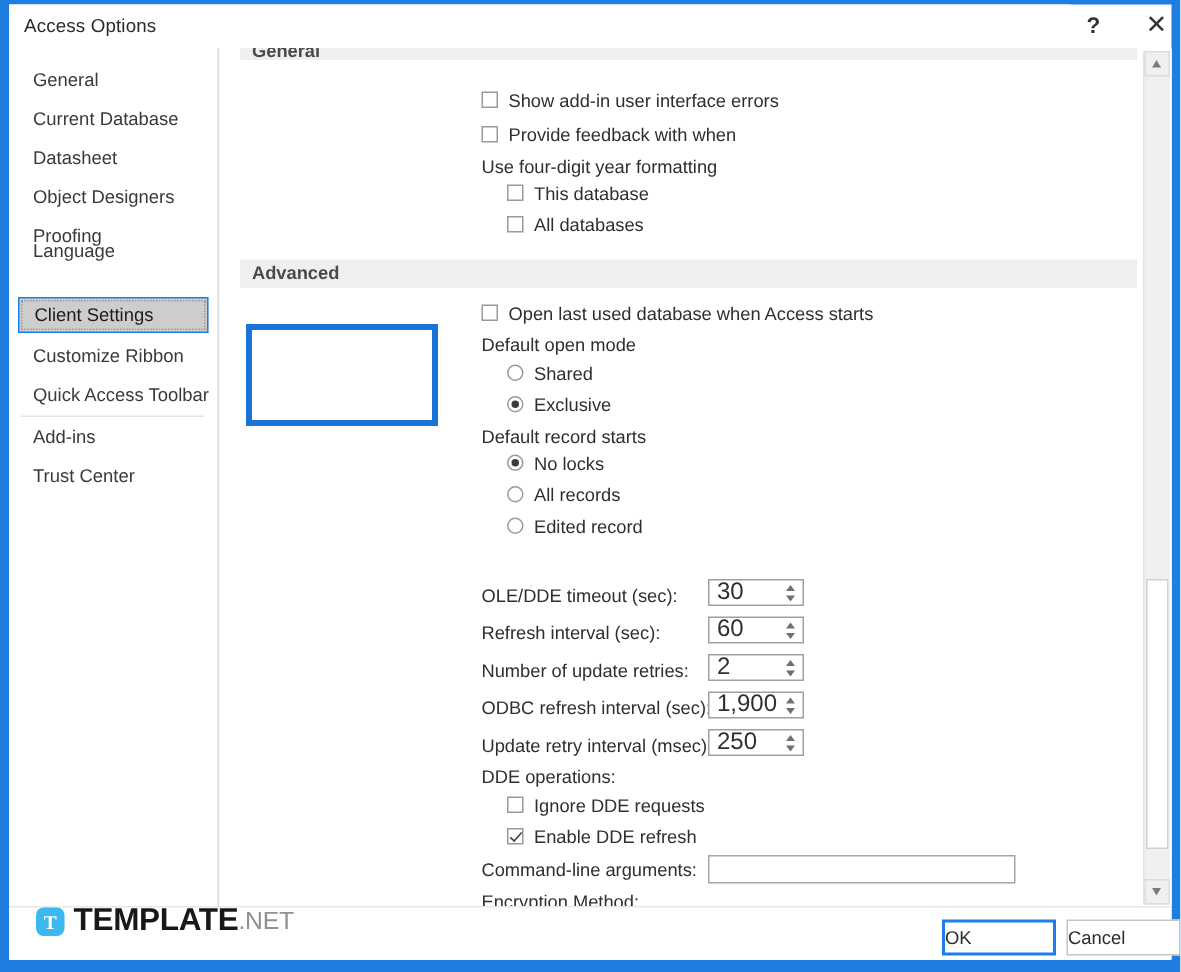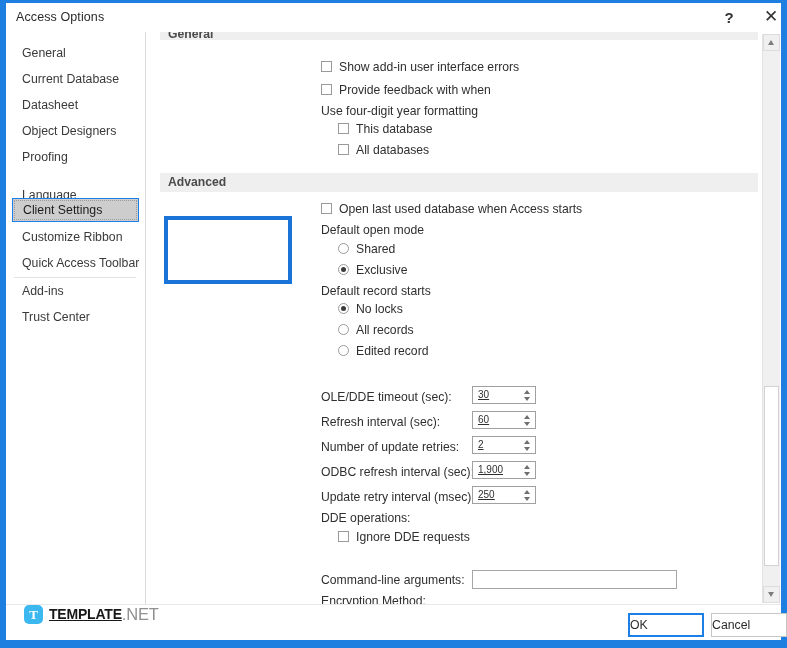--- a/index.html
+++ b/index.html
@@ -233,23 +233,22 @@
     border: 1px solid #a0a0a0;
     background: #fff;
     box-sizing: border-box;
   }
   .spin .val {
     position: absolute;
     left: 5px;
     top: 0;
     height: 16px;
     line-height: 16px;
-    font-size: 10px;
+    font-size: 16px;
     color: #2f2f2f;
-    text-decoration: underline;
   }
   .spin .arrows {
     position: absolute;
     right: 3px;
     top: 0;
     width: 9px;
     height: 16px;
   }
   .spin .arrows i {
     position: absolute;
@@ -372,25 +371,24 @@
     background: #35b6ef;
     color: #fff;
     font-size: 13px;
     font-weight: bold;
     text-align: center;
     line-height: 19px;
     margin-right: 6px;
     font-family: "Liberation Serif", serif;
   }
   .wm-a {
-    font-size: 14px;
+    font-size: 21px;
     font-weight: bold;
     color: #111;
     letter-spacing: -0.2px;
-    text-decoration: underline;
   }
   .wm-b {
     font-size: 16.5px;
     color: #8d8d8d;
     letter-spacing: -0.2px;
   }
 </style>
 </head>
 <body>
 
@@ -404,21 +402,21 @@
     </div>
 
     <div class="dlg-body">
 
       <div class="sidebar">
         <div class="nav-item" style="top:10px">General</div>
         <div class="nav-item" style="top:36px">Current Database</div>
         <div class="nav-item" style="top:62px">Datasheet</div>
         <div class="nav-item" style="top:88px">Object Designers</div>
         <div class="nav-item" style="top:114px">Proofing</div>
-        <div class="nav-item" style="top:152px">Language</div>
+        <div class="nav-item" style="top:124px">Language</div>
         <div class="nav-item selected" style="top:166px">Client Settings</div>
         <div class="nav-item" style="top:194px">Customize Ribbon</div>
         <div class="nav-item" style="top:220px">Quick Access Toolbar</div>
         <div class="nav-sep" style="top:245px"></div>
         <div class="nav-item" style="top:248px">Add-ins</div>
         <div class="nav-item" style="top:274px">Trust Center</div>
       </div>
 
       <div class="pane">
         <div class="pane-inner">
@@ -506,20 +504,23 @@
             <span class="val">250</span>
             <span class="arrows">
                 <i class="up"></i>
                 <i class="dn"></i>
               </span>
           </div>
 
           <div class="lbl-plain" style="left:167px; top:478px">DDE operations:</div>
           <div class="row" style="left:184px; top:497px">
             <span class="cb"></span><span>Ignore DDE requests</span>
+          </div>
+          <div class="row" style="left:184px; top:518px">
+            <span class="cb checked"></span><span>Enable DDE refresh</span>
           </div>
 
           <div class="lbl-plain" style="left:167px; top:540px">Command-line arguments:</div>
           <div class="textinput" style="left:318px; top:538px; width:205px; height:19px"></div>
 
           <div class="lbl-plain" style="left:167px; top:561px">Encryption Method:</div>
 
           <div class="hl-box" style="left:10px; top:184px; width:128px; height:68px"></div>
 
         </div>

